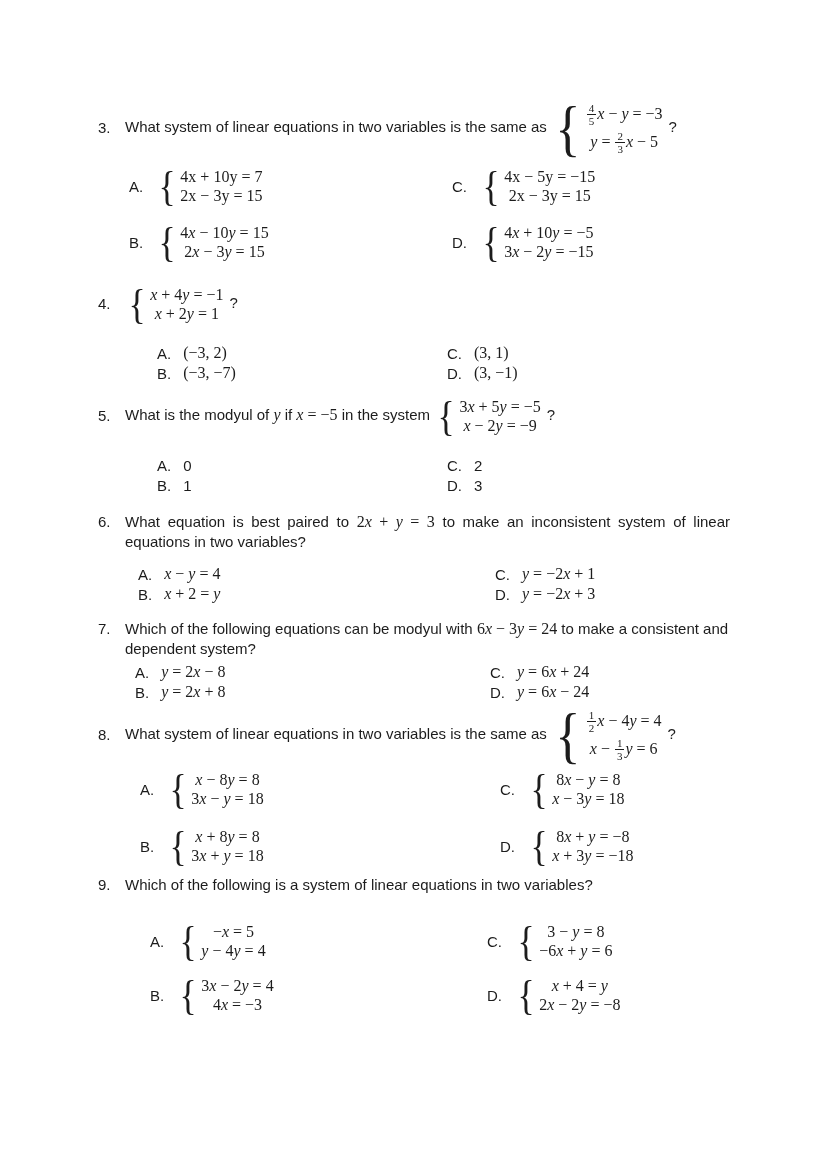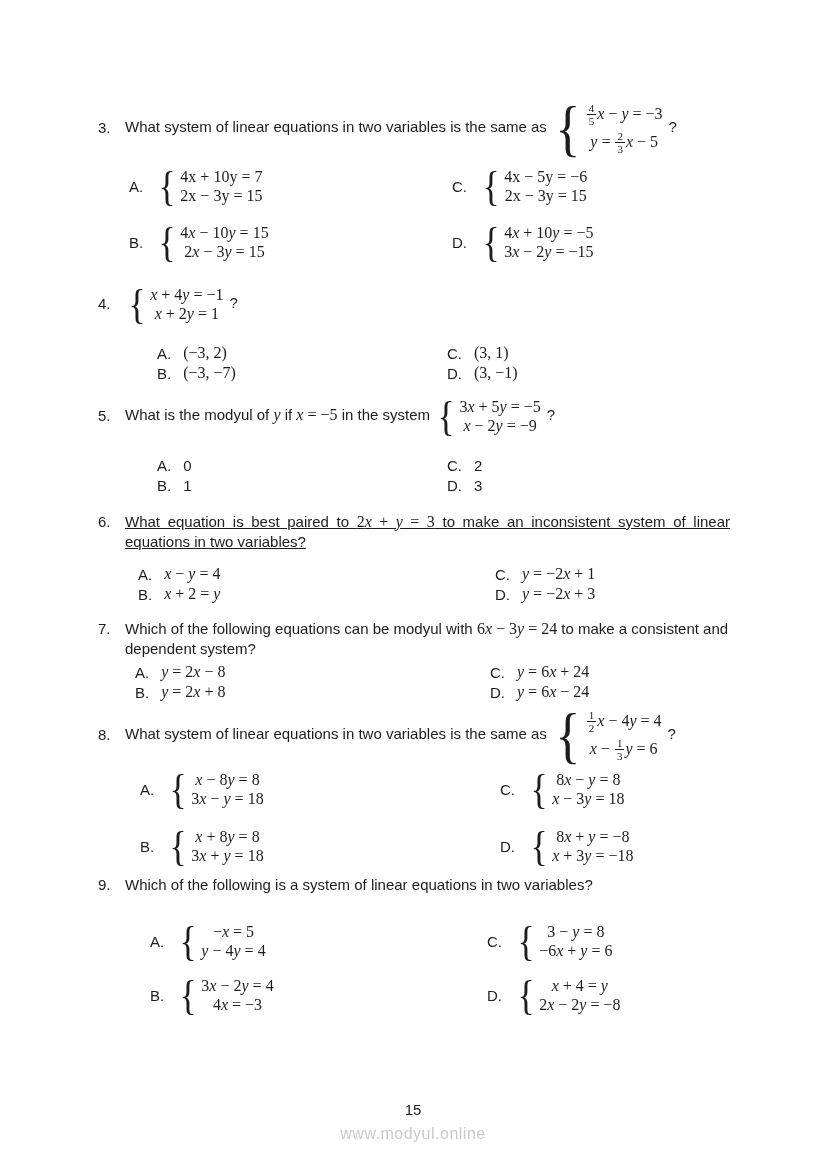--- a/index.html
+++ b/index.html
@@ -11,21 +11,21 @@
     font-family:"Liberation Sans",sans-serif;
     box-sizing:border-box;
     padding:0 96px 0 98px;
     overflow:hidden;
   }
   .question{margin-top:0;}
   .q-row{display:flex;align-items:flex-start;}
   .q-row.center{align-items:center;}
   .q-num{width:27px;flex:none;font-size:15px;line-height:20px;}
   .q-body{flex:1;font-size:15px;line-height:20px;}
-  .q-body.justify{text-align:justify;text-decoration:underline;}
+  .q-body.justify{text-align:justify;}
   
   .math{font-family:"Liberation Serif",serif;font-size:16px;font-style:normal;}
   .math i{font-style:italic;}
   .frac{
     display:inline-flex;flex-direction:column;align-items:center;
     font-size:11px;line-height:1.1;vertical-align:middle;
     transform:translateY(-1px);margin:0 1px;
   }
   .fnum{border-bottom:1px solid #1c1c1c;padding:0 2px;}
   .fden{padding:0 2px;}
@@ -82,21 +82,21 @@
                 <span class="sys-line"><span class="math plain">4x + 10y = 7</span></span>
                 <span class="sys-line"><span class="math plain">2x − 3y = 15</span></span>
               </span>
             </span>
           </div>
           <div class="opt">
             <span class="opt-label">C.</span>
             <span class="sys">
               <span class="brace">{</span>
               <span class="sys-lines">
-                <span class="sys-line"><span class="math plain">4x − 5y = −6</span></span>
+                <span class="sys-line"><span class="math plain">4x − 5y = −15</span></span>
                 <span class="sys-line"><span class="math plain">2x − 3y = 15</span></span>
               </span>
             </span>
           </div>
           <div class="opt">
             <span class="opt-label">B.</span>
             <span class="sys">
               <span class="brace">{</span>
               <span class="sys-lines">
                 <span class="sys-line"><span class="math">4<i>x</i> − 10<i>y</i> = 15</span></span>
@@ -326,17 +326,13 @@
               <span class="brace">{</span>
               <span class="sys-lines">
                 <span class="sys-line"><span class="math"><i>x</i> + 4 = <i>y</i></span></span>
                 <span class="sys-line"><span class="math">2<i>x</i> − 2<i>y</i> = −8</span></span>
               </span>
             </span>
           </div>
         </div>
       </section>
     </main>
-  <footer class="footer">
-    <div class="page-num">15</div>
-    <div class="watermark" style="color: rgb(201, 201, 201);">www.modyul.online</div>
-  </footer>
 </div>
 
 </body></html>

